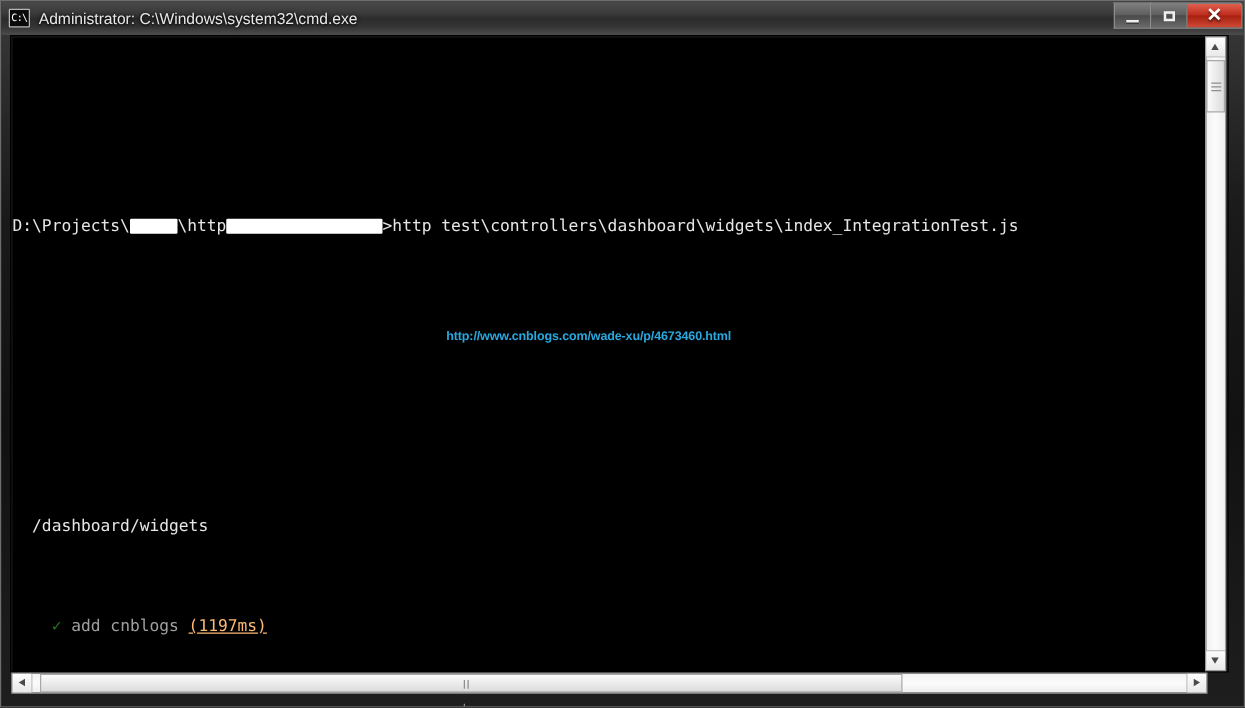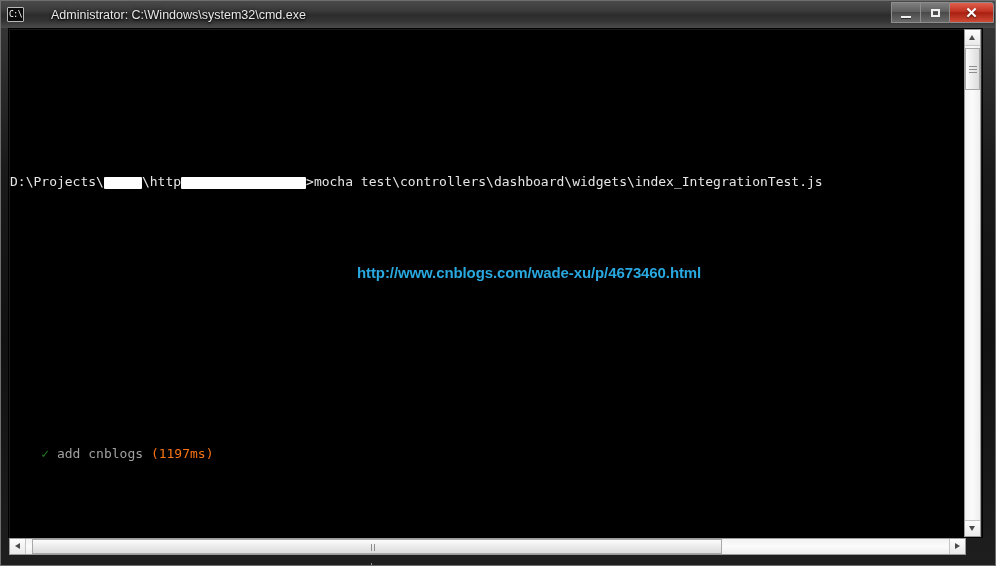--- a/index.html
+++ b/index.html
@@ -30,21 +30,20 @@
   
   .titlebar {
     position: absolute;
     left: 0; top: 0;
     width: 996px;
     height: 27px;
     background: linear-gradient(180deg, #4a4a4a 0%, #3b3b3b 35%, #2c2c2c 52%, #343434 75%, #4c4c4c 100%);
     display: flex;
     align-items: center;
     overflow: hidden;
-    gap: 20px;
   }
   .title-icon {
     width: 17px; height: 15px;
     margin-left: 6px;
     margin-right: 7px;
     background: #0a0a0a;
     border: 1px solid #b9b9b9;
     border-radius: 1px;
     box-sizing: border-box;
     position: relative;
@@ -143,40 +142,40 @@
     white-space: pre;
     color: #c8c8c8;
   }
   .line {
     height: 16px;
     white-space: pre;
     position: relative;
   }
   .fg-white   { color: #e6e6e6; text-align: center; }
   .fg-dim     { color: #a0a0a0; }
-  .fg-red     { color: #f97316; }
+  .fg-red     { color: #fdba74; text-decoration: underline; }
   .fg-green   { color: #1f7a1f; }
 
   
   .redact {
     display: inline-block;
     background: #ffffff;
     vertical-align: middle;
     border-radius: 1px;
   }
   .redact.r1 { width: 38px;  height: 12px; }
   .redact.r2 { width: 125px; height: 12px; }
 
   
   .watermark {
     position: absolute;
     left: 347px;
     top: 234px;
     font-family: "Liberation Sans", sans-serif;
-    font-size: 15px;
+    font-size: 10px;
     font-weight: bold;
     color: #29a8df;
     letter-spacing: -0.1px;
     white-space: nowrap;
   }
 
   
   .vscroll {
     position: absolute;
     right: 14px;
@@ -315,27 +314,28 @@
     </div>
   </div>
 
   <div class="console">
     <div class="term">
 
       
       <div class="line">&nbsp;</div>
 
       
-      <div class="line"><span class="fg-white">D:\Projects\</span><span class="redact r1"></span><span class="fg-white">\http</span><span class="redact r2"></span><span class="fg-white">&gt;</span><span class="fg-white">mocha test\controllers\dashboard\widgets\index_IntegrationTest.js</span></div>
+      <div class="line"><span class="fg-white">D:\Projects\</span><span class="redact r1"></span><span class="fg-white">\http</span><span class="redact r2"></span><span class="fg-white">&gt;</span><span class="fg-white">http test\controllers\dashboard\widgets\index_IntegrationTest.js</span></div>
 
       <div class="line">&nbsp;</div>
       <div class="line">&nbsp;</div>
       <div class="line">&nbsp;</div>
 
       
+      <div class="line">  <span class="fg-white">/dashboard/widgets</span></div>
 
       
       <div class="line">    <span class="fg-green">✓</span> <span class="fg-dim">add cnblogs</span> <span class="fg-red">(1197ms)</span></div>
       
 
       
       
       
 
       

